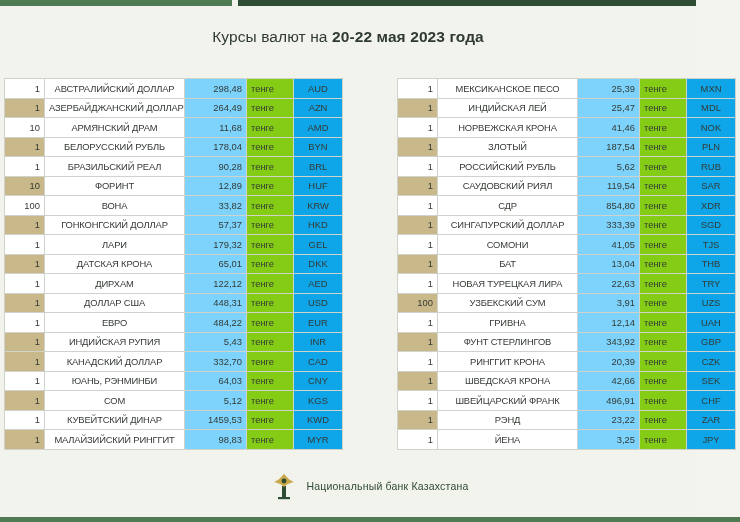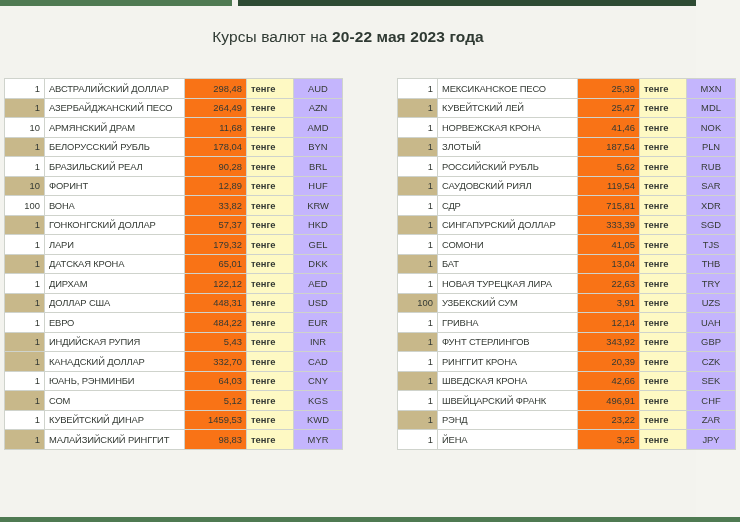--- a/index.html
+++ b/index.html
@@ -81,42 +81,41 @@
     width: 31px;
     text-align: right;
     background: #ffffff;
     font-size: 9.3px;
   }
   td.qty.hl {
     background: #c8b88a;
   }
   td.name {
     width: 131px;
-    text-align: left;
+    text-align: center;
     letter-spacing: -0.15px;
   }
   td.val {
     width: 53px;
     text-align: right;
-    background: #f97316;
+    background: #7dd3fc;
   }
   td.unit {
     width: 38px;
     text-align: left;
     color: #4a4f49;
     font-size: 9px;
-    background: #fef9c3;
-    font-weight: bold;
+    background: #84cc16;
   }
   td.code {
     width: 40px;
     text-align: center;
     color: #6d736c;
     font-size: 9px;
-    background: #c4b5fd;
+    background: #0ea5e9;
   }
   .footer {
     position: absolute;
     bottom: 22px;
     left: 0;
     width: 740px;
     display: flex;
     align-items: center;
     justify-content: center;
     gap: 9px;
@@ -149,21 +148,21 @@
       <tbody id="left-body">
           <tr>
             <td class="qty">1</td>
             <td class="name">АВСТРАЛИЙСКИЙ ДОЛЛАР</td>
             <td class="val">298,48</td>
             <td class="unit">тенге</td>
             <td class="code">AUD</td>
           </tr>
           <tr>
             <td class="qty hl">1</td>
-            <td class="name">АЗЕРБАЙДЖАНСКИЙ ПЕСО</td>
+            <td class="name">АЗЕРБАЙДЖАНСКИЙ ДОЛЛАР</td>
             <td class="val">264,49</td>
             <td class="unit">тенге</td>
             <td class="code">AZN</td>
           </tr>
           <tr>
             <td class="qty">10</td>
             <td class="name">АРМЯНСКИЙ ДРАМ</td>
             <td class="val">11,68</td>
             <td class="unit">тенге</td>
             <td class="code">AMD</td>
@@ -286,21 +285,21 @@
       <tbody id="right-body">
           <tr>
             <td class="qty">1</td>
             <td class="name">МЕКСИКАНСКОЕ ПЕСО</td>
             <td class="val">25,39</td>
             <td class="unit">тенге</td>
             <td class="code">MXN</td>
           </tr>
           <tr>
             <td class="qty hl">1</td>
-            <td class="name">КУВЕЙТСКИЙ ЛЕЙ</td>
+            <td class="name">ИНДИЙСКАЯ ЛЕЙ</td>
             <td class="val">25,47</td>
             <td class="unit">тенге</td>
             <td class="code">MDL</td>
           </tr>
           <tr>
             <td class="qty">1</td>
             <td class="name">НОРВЕЖСКАЯ КРОНА</td>
             <td class="val">41,46</td>
             <td class="unit">тенге</td>
             <td class="code">NOK</td>
@@ -322,21 +321,21 @@
           <tr>
             <td class="qty hl">1</td>
             <td class="name">САУДОВСКИЙ РИЯЛ</td>
             <td class="val">119,54</td>
             <td class="unit">тенге</td>
             <td class="code">SAR</td>
           </tr>
           <tr>
             <td class="qty">1</td>
             <td class="name">СДР</td>
-            <td class="val">715,81</td>
+            <td class="val">854,80</td>
             <td class="unit">тенге</td>
             <td class="code">XDR</td>
           </tr>
           <tr>
             <td class="qty hl">1</td>
             <td class="name">СИНГАПУРСКИЙ ДОЛЛАР</td>
             <td class="val">333,39</td>
             <td class="unit">тенге</td>
             <td class="code">SGD</td>
           </tr>
@@ -414,15 +413,26 @@
             <td class="qty">1</td>
             <td class="name">ЙЕНА</td>
             <td class="val">3,25</td>
             <td class="unit">тенге</td>
             <td class="code">JPY</td>
           </tr>
         </tbody>
     </table>
   </div>
 
+  <div class="footer">
+    <div class="logo">
+      <svg width="26" height="28" viewBox="0 0 26 28" xmlns="http://www.w3.org/2000/svg">
+        <rect x="11" y="14" width="4" height="12" fill="#2e4b33"></rect>
+        <rect x="7" y="25" width="12" height="2.2" fill="#2e4b33"></rect>
+        <path d="M13 2 C10 5 8 8 3 10 C7 11 10 12 13 15 C16 12 19 11 23 10 C18 8 16 5 13 2 Z" fill="#c8a84b"></path>
+        <circle cx="13" cy="9" r="2.4" fill="#2e4b33"></circle>
+      </svg>
+    </div>
+    <div class="footer-text">Национальный банк Казахстана</div>
+  </div>
 
   <div class="band-bottom"></div>
 </div>
 
 </body></html>

